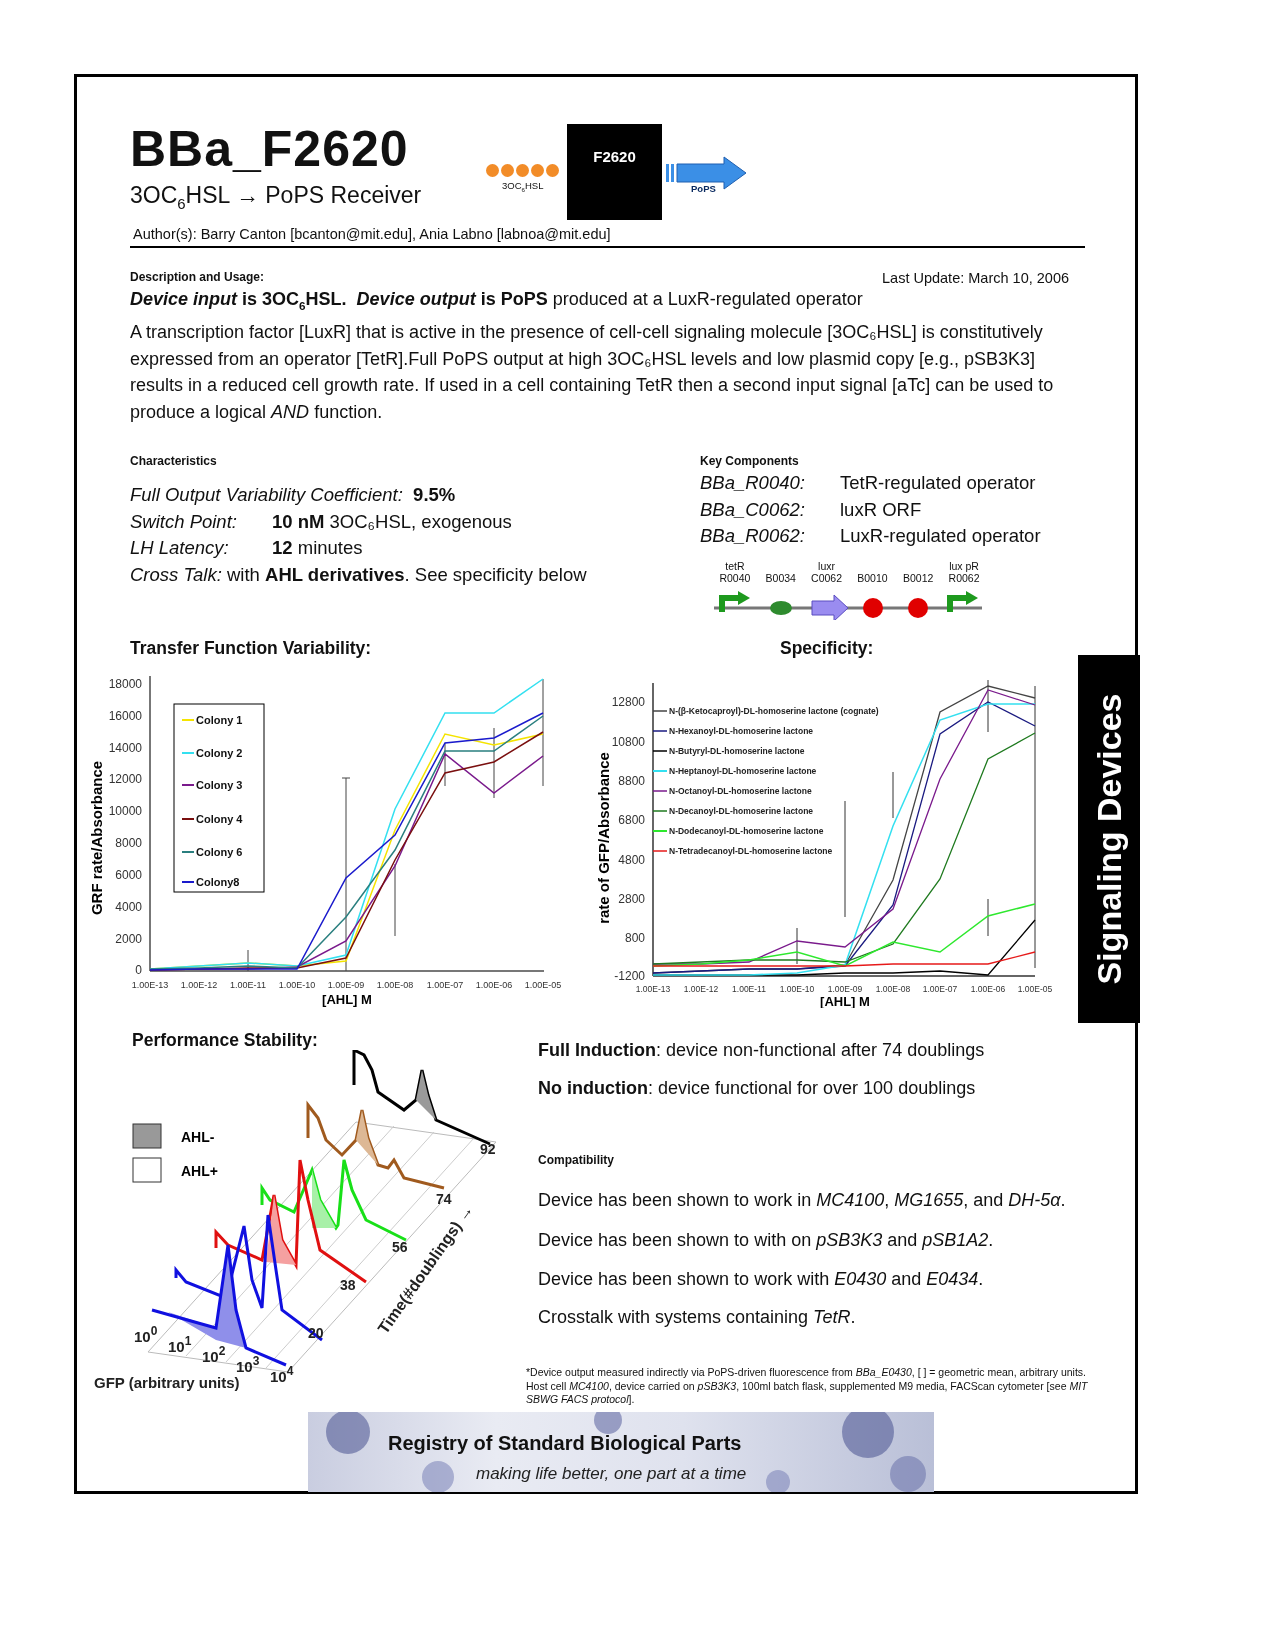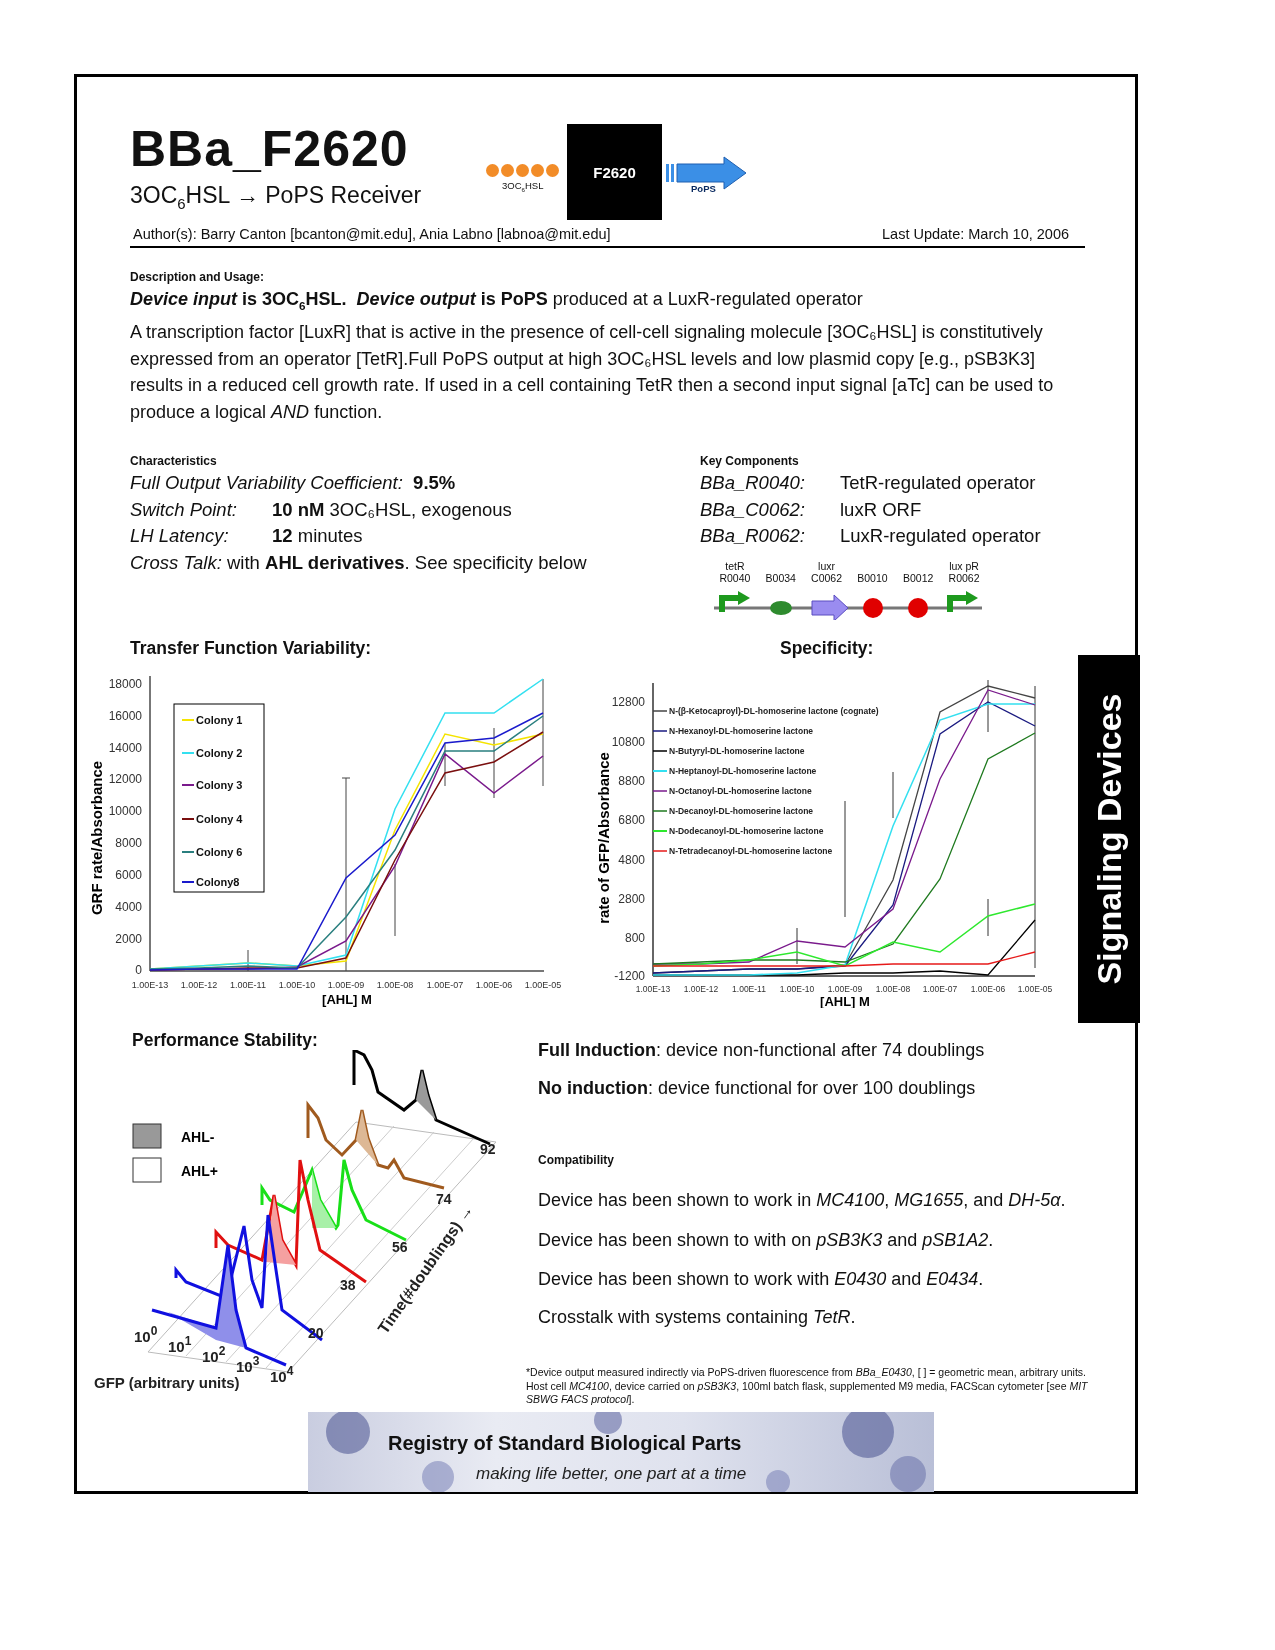--- a/index.html
+++ b/index.html
@@ -37,45 +37,45 @@
 <div class="abs" style="left:486px;top:124px;width:262px;height:96px;">
   <div style="position:absolute;left:0;top:40px;display:flex;gap:2px;">
     <span style="width:13px;height:13px;border-radius:50%;background:#f28c28;display:inline-block;"></span>
     <span style="width:13px;height:13px;border-radius:50%;background:#f28c28;display:inline-block;"></span>
     <span style="width:13px;height:13px;border-radius:50%;background:#f28c28;display:inline-block;"></span>
     <span style="width:13px;height:13px;border-radius:50%;background:#f28c28;display:inline-block;"></span>
     <span style="width:13px;height:13px;border-radius:50%;background:#f28c28;display:inline-block;"></span>
   </div>
   <div style="position:absolute;left:16px;top:56px;font-size:9.5px;"><span>3OC</span><sub>6</sub><span>HSL</span></div>
   <div style="position:absolute;left:81px;top:0;width:95px;height:96px;background:#000;">
-    <div style="color:#fff;font-weight:bold;font-size:15px;text-align:center;margin-top:40px;">F2620</div>
+    <div style="color:#fff;font-weight:bold;font-size:15px;text-align:center;margin-top:24px;">F2620</div>
   </div>
   <svg style="position:absolute;left:180px;top:32px;" width="82" height="34" viewBox="0 0 82 34">
     <rect x="0" y="8" width="3" height="18" fill="#3b8fe6"></rect>
     <rect x="5" y="8" width="3" height="18" fill="#3b8fe6"></rect>
     <polygon points="11,8 58,8 58,1 80,17 58,33 58,26 11,26" fill="#3b8fe6" stroke="#1f5fb0" stroke-width="1"></polygon>
   </svg>
   <div style="position:absolute;left:205px;top:43px;font-size:9.5px;font-weight:bold;color:#0a2a60;margin-top:16px;">PoPS</div>
 </div>
 
 <div class="abs authors">Author(s): Barry Canton [bcanton@mit.edu], Ania Labno [labnoa@mit.edu]</div>
-<div class="abs updated" style="left:882px;">Last Update: March 10, 2006</div>
+<div class="abs updated" style="left:882px;margin-top:44px;">Last Update: March 10, 2006</div>
 <div class="abs hrule"></div>
 
 <div class="abs" style="left:130px;top:270px;width:945px;">
   <div class="h2" style="margin-bottom:2px;">Description and Usage:</div>
   <div class="body18">
     <b><i>Device input</i><span> is 3OC</span><sub>6</sub><span>HSL.</span></b>&nbsp;
     <b><i>Device output</i><span> is PoPS</span></b><span> produced at a LuxR-regulated operator</span>
   </div>
   <div class="body18"><span>A transcription factor [LuxR] that is active in the presence of cell-cell signaling molecule [3OC₆HSL] is constitutively expressed from an operator [TetR].Full PoPS output at high 3OC₆HSL levels and low plasmid copy [e.g., pSB3K3] results in a reduced cell growth rate.  If used in a cell containing TetR then a second input signal [aTc] can be used to produce a logical</span> <i>AND</i><span> function.</span></div>
 </div>
 
 <div class="abs" style="left:130px;top:454px;width:540px;">
-  <div class="h2" style="margin-bottom:2px;">Characteristics</div>
+  <div class="h2" style="margin-bottom:14px;">Characteristics</div>
   <div class="ch-row"><span class="ch-label">Full Output Variability Coefficient:</span>&nbsp; <b>9.5%</b></div>
   <div class="ch-row"><span class="ch-label" style="width:142px;">Switch Point:</span><b>10 nM</b><span> 3OC₆HSL, exogenous</span></div>
   <div class="ch-row"><span class="ch-label" style="width:142px;">LH Latency:</span><b>12</b><span> minutes</span></div>
   <div class="ch-row"><span class="ch-label">Cross Talk:</span><span> with </span><b>AHL derivatives</b><span>. See specificity below</span></div>
 </div>
 
 <div class="abs" style="left:700px;top:454px;width:380px;">
   <div class="h2" style="margin-bottom:2px;">Key Components</div>
   <div class="kc-row">
       <span class="kc-id">BBa_R0040:</span>

